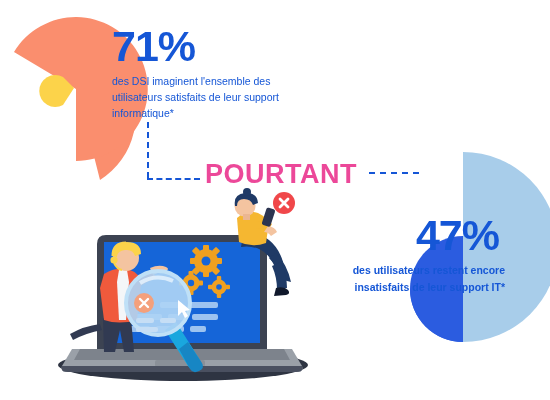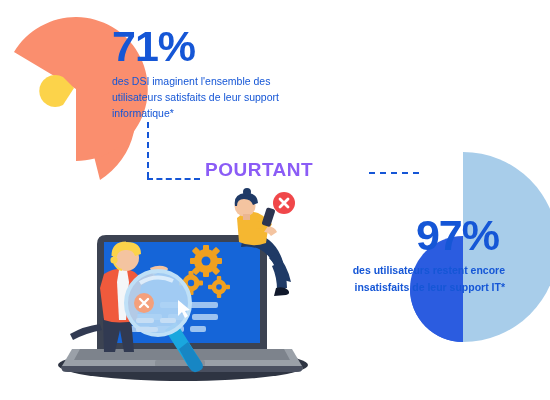--- a/index.html
+++ b/index.html
@@ -77,23 +77,23 @@
     margin: 0;
     width: 200px;
     text-align: right;
   }
 
   
   #pourtant {
     position: absolute;
     left: 205px;
     top: 159px;
-    font-size: 19px;
-    font-weight: bold;
-    color: #8b5cf6;
+    font-size: 27px;
+    font-weight: bold;
+    color: #ec4899;
     letter-spacing: 0.5px;
     z-index: 7;
   }
 
   
   .dash-h {
     position: absolute;
     height: 0;
     border-top: 2px dashed #1556D6;
     z-index: 5;
@@ -281,17 +281,17 @@
   <div class="dash-h" id="dash-right-h"></div>
 
   <div id="left-stat">
     <div id="left-pct">71%</div>
     <div id="left-desc">des DSI imaginent l'ensemble des utilisateurs satisfaits de leur support informatique*</div>
   </div>
 
   <div id="pourtant">POURTANT</div>
 
   <div id="right-stat">
-    <div id="right-pct">97%</div>
+    <div id="right-pct">47%</div>
     <div id="right-desc">des utilisateurs restent encore insatisfaits de leur support IT*</div>
   </div>
 
 </div>
 
 </body></html>

